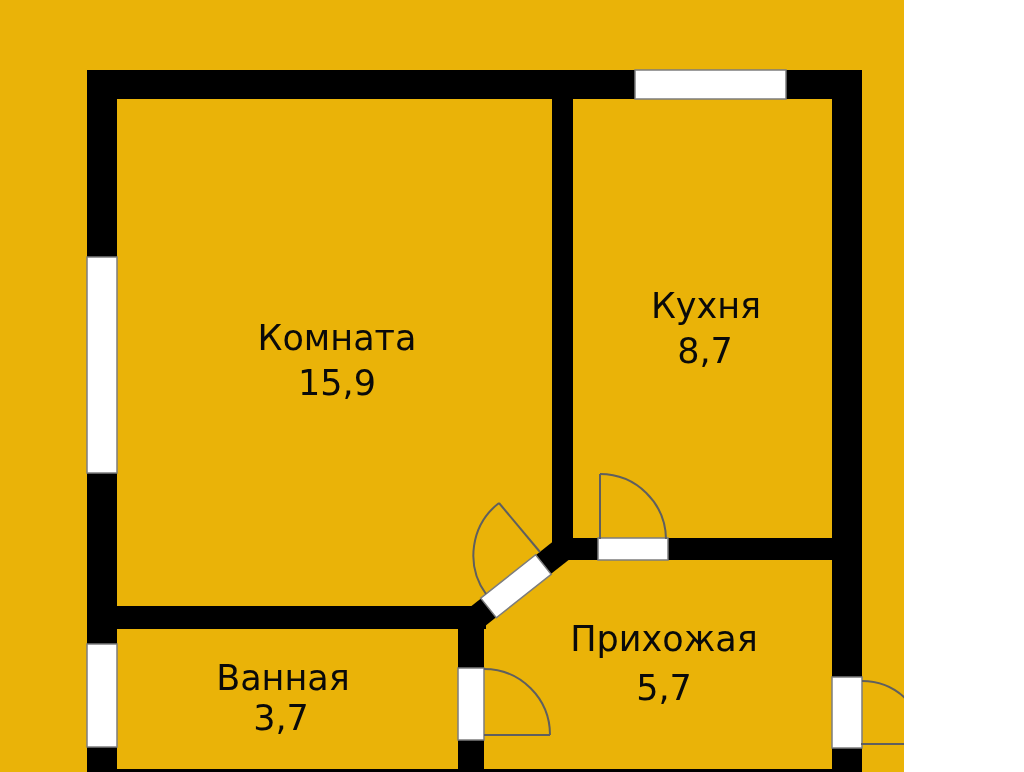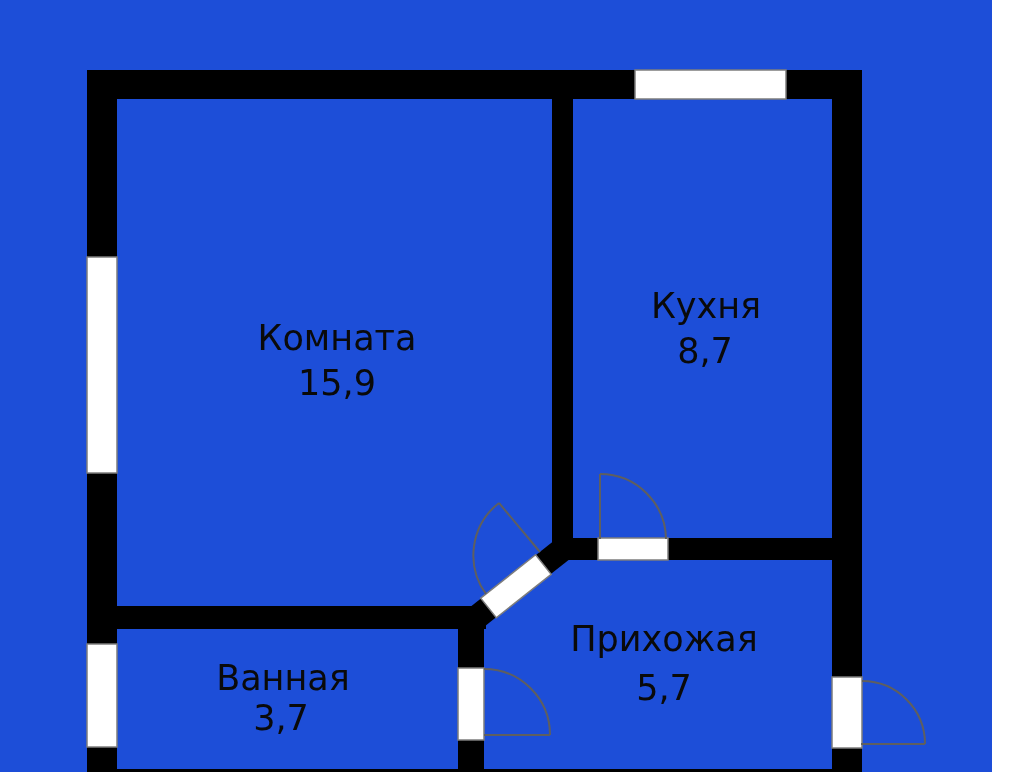--- a/index.html
+++ b/index.html
@@ -2,24 +2,24 @@
 <html><head>
 <meta charset="utf-8">
 <style>
   html, body {
     margin: 0;
     padding: 0;
     background: #ffffff;
   }
   .floorplan-viewport {
     position: relative;
-    width: 992px;
+    width: 904px;
     height: 772px;
     overflow: hidden;
-    background: #1d4ed8;
+    background: #eab308;
     font-family: "DejaVu Sans", "Liberation Sans", sans-serif;
     text-decoration: underline;
   }
   .floorplan-viewport svg {
     position: absolute;
     left: 0;
     top: 0;
     display: block;
   }
   .room-name, .room-area {

